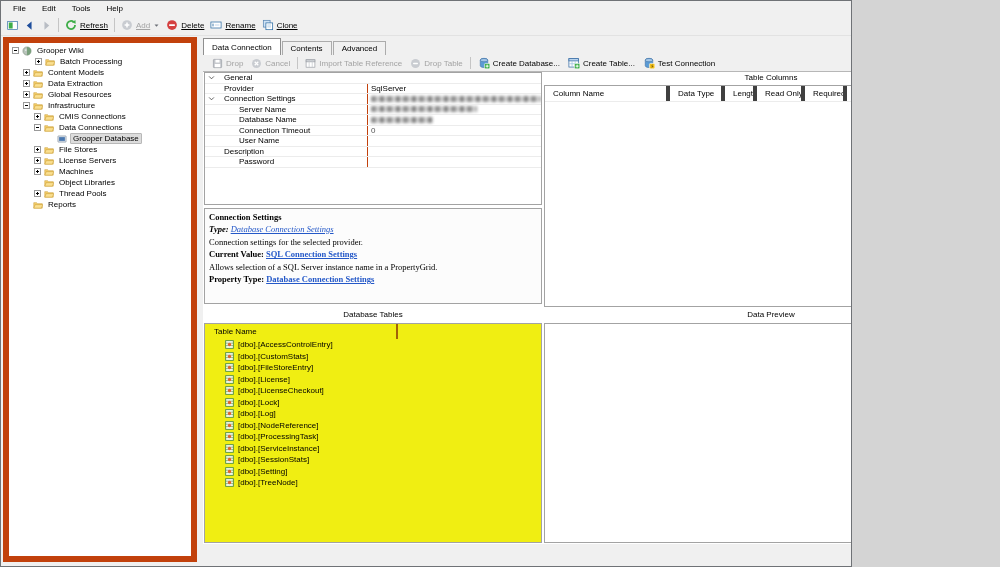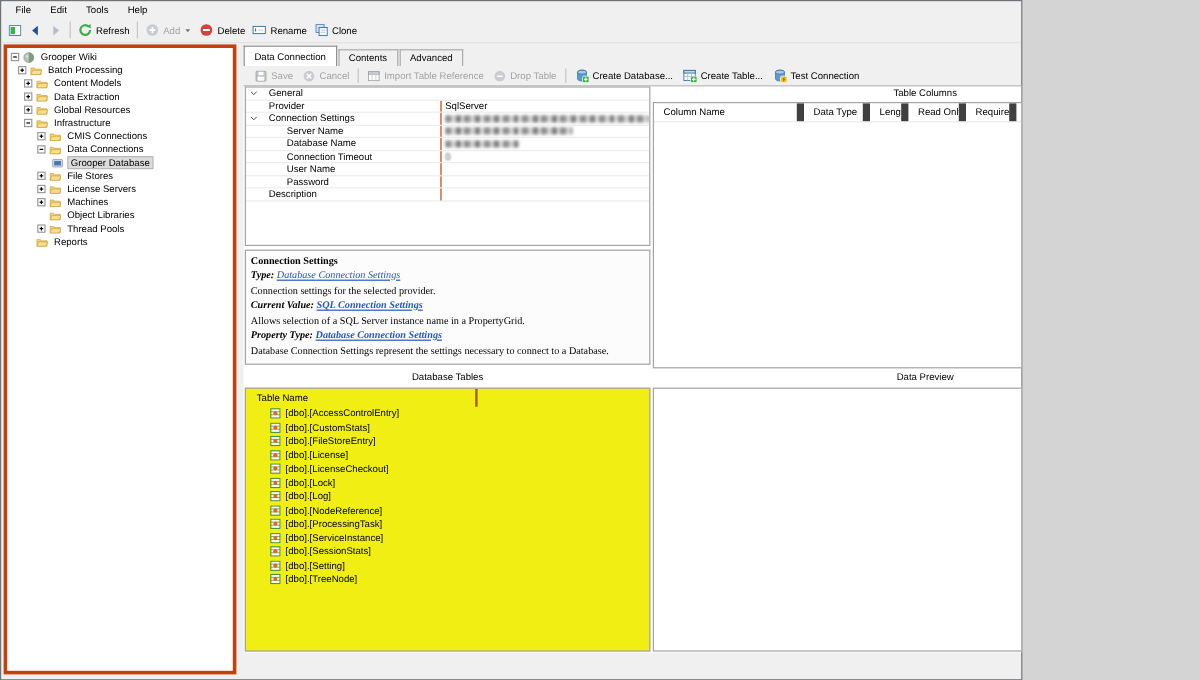--- a/index.html
+++ b/index.html
@@ -6,28 +6,28 @@
   *{box-sizing:border-box;}
   .window{position:relative;width:852px;height:567px;background:#f0f0f0;
     border:1px solid #6f7276;font-family:"Liberation Sans",sans-serif;font-size:8px;
     color:#000;overflow:hidden;}
   
   .menubar{position:absolute;left:0;top:0;right:0;height:14px;display:flex;align-items:center;padding-left:4px;}
   .menu-item{padding:1px 8px;cursor:default;}
   
   .toolbar{position:absolute;left:0;top:14px;right:0;height:21px;display:flex;align-items:center;
     padding-left:3px;border-bottom:1px solid #e2e2e2;}
-  .tb-btn{display:flex;align-items:center;gap:3px;padding:2px 3px;border-radius:2px;}
+  .tb-btn{display:flex;align-items:center;gap:3px;padding:2px 3px;border-radius:2px;text-decoration:underline;}
   .tb-btn.disabled{color:#a3a3a3;}
   .tb-sep{width:1px;height:14px;background:#c5c5c5;margin:0 3px;}
   .icon{display:inline-flex;line-height:0;}
   .icon svg{display:block;}
   
   .tree-panel{position:absolute;left:2px;top:36px;width:194px;height:525px;background:#fff;
-    border:3px solid #c2410c;overflow:hidden;padding-top:2px;}
+    border:6px solid #c2410c;overflow:hidden;padding-top:2px;}
   .tree-row{display:flex;align-items:center;height:11px;gap:3px;white-space:nowrap;}
   .expander{width:7px;height:7px;border:1px solid #9a9a9a;background:#fff;position:relative;flex:0 0 7px;}
   .expander:before,.expander.minus:before{content:"";position:absolute;left:1px;right:1px;top:2px;height:1px;background:#000;}
   .expander.plus:after{content:"";position:absolute;top:1px;bottom:1px;left:2px;width:1px;background:#000;}
   .expander-spacer{width:7px;flex:0 0 7px;}
   .tree-label{padding:0 2px;line-height:9px;}
   .tree-row.selected .tree-label{background:#dcdcdc;border:1px solid #b8b8b8;border-radius:1px;}
   
   .tabstrip{position:absolute;left:202px;top:37px;height:17px;display:flex;align-items:flex-end;}
   .tab{padding:3px 8px 3px 8px;border:1px solid #ababab;border-bottom:none;background:#f0f0f0;margin-right:1px;height:14px;display:flex;align-items:center;}
@@ -50,32 +50,32 @@
   .pg-row.category{font-weight:normal;}
   .pg-row.category .pg-value{border-left:none;}
   .redact{display:inline-block;height:6px;border-radius:1px;filter:blur(1.4px);
     background:repeating-linear-gradient(90deg,#8f8f8f 0 5px,#cfcfcf 5px 9px,#7f7f7f 9px 13px,#d8d8d8 13px 16px);}
   .blur-text{filter:blur(0.7px);color:#555;}
   
   .descpanel{left:1px;top:136px;width:338px;height:96px;background:#fcfcfc;
     font-family:"Liberation Serif",serif;font-size:8.5px;padding:3px 4px;}
   .desc-title{font-weight:bold;margin-bottom:2px;}
   .desc-line{margin:0 0 2.5px 0;line-height:10px;}
-  .run-b{font-weight:bold;font-style:italic;}
+  .run-b{font-weight:bold;}
   .run-i{font-style:italic;}
   .run-link{color:#2458c8;text-decoration:underline;cursor:pointer;}
   
   .dbtables{left:1px;top:251px;width:338px;height:220px;background:#f0ee12;}
   .dbt-header{display:flex;align-items:center;height:15px;padding-left:9px;}
   .dbt-header-cell{width:184px;border-right:2px solid #a16207;height:100%;display:flex;align-items:center;}
   .dbt-row{display:flex;align-items:center;height:11.5px;gap:4px;padding-left:20px;white-space:nowrap;}
   
   .colsgrid{left:341px;top:13px;width:454px;height:222px;}
   .cols-header{display:flex;height:16px;border-bottom:1px solid #ececec;align-items:center;}
-  .cols-cell{height:100%;display:flex;align-items:center;padding-left:8px;border-right:6px solid #404040;overflow:hidden;white-space:nowrap;}
+  .cols-cell{height:100%;display:flex;align-items:center;padding-left:8px;border-right:4px solid #404040;overflow:hidden;white-space:nowrap;}
   
   .preview{left:341px;top:251px;width:454px;height:220px;}
   .bottom-strip{position:absolute;left:202px;top:543px;right:2px;height:18px;background:#f0f0f0;}
 </style>
 </head>
 <body>
 
 <div class="window">
   <div class="menubar" id="menubar">
       <span class="menu-item">File</span>
@@ -166,21 +166,21 @@
       <span class="expander minus"></span>
         <span class="icon">
           <svg width="10" height="10" viewBox="0 0 16 16">
             <circle cx="8" cy="8" r="6.6" fill="#b9c4bb" stroke="#6e8070" stroke-width=".8"></circle>
             <path d="M8 1.4 a6.6 6.6 0 0 1 0 13.2 z" fill="#79a07c"></path>
             <circle cx="6" cy="6.4" r="1.4" fill="#e6ece7"></circle>
           </svg>
         </span>
         <span class="tree-label">Grooper Wiki</span>
       </div>
-      <div class="tree-row" style="padding-left:9px">
+      <div class="tree-row" style="padding-left:26px">
       <span class="expander plus"></span>
         <span class="icon">
           <svg width="10" height="10" viewBox="0 0 16 16">
             <path d="M1.2 13 L1.2 4.2 L5.8 4.2 L7 5.8 L14.8 5.8 L14.8 13 Z" fill="#f5cf6a" stroke="#c69a35" stroke-width=".8"></path>
             <path d="M1.2 13 L3.4 7.4 L15.6 7.4 L13.4 13 Z" fill="#fadf8f" stroke="#c69a35" stroke-width=".8"></path>
           </svg>
         </span>
         <span class="tree-label">Batch Processing</span>
       </div>
       <div class="tree-row" style="padding-left:14px">
@@ -236,21 +236,21 @@
       <div class="tree-row" style="padding-left:25px">
       <span class="expander minus"></span>
         <span class="icon">
           <svg width="10" height="10" viewBox="0 0 16 16">
             <path d="M1.2 13 L1.2 4.2 L5.8 4.2 L7 5.8 L14.8 5.8 L14.8 13 Z" fill="#f5cf6a" stroke="#c69a35" stroke-width=".8"></path>
             <path d="M1.2 13 L3.4 7.4 L15.6 7.4 L13.4 13 Z" fill="#fadf8f" stroke="#c69a35" stroke-width=".8"></path>
           </svg>
         </span>
         <span class="tree-label">Data Connections</span>
       </div>
-      <div class="tree-row selected" style="padding-left:27px">
+      <div class="tree-row selected" style="padding-left:38px">
       <span class="expander-spacer"></span>
         <span class="icon">
           <svg width="10" height="10" viewBox="0 0 16 16">
             <rect x="1.4" y="3" width="13.2" height="10" rx="1" fill="#d6dde6" stroke="#7d8b9a" stroke-width=".9"></rect>
             <rect x="3.4" y="5" width="9.2" height="6" fill="#4a78b0"></rect>
           </svg>
         </span>
         <span class="tree-label">Grooper Database</span>
       </div>
       <div class="tree-row" style="padding-left:25px">
@@ -322,21 +322,21 @@
     </div>
   <div class="actionbar" id="actionbar">
       <span class="ab-btn disabled">
         <span class="icon">
           <svg width="11" height="11" viewBox="0 0 16 16">
             <rect x="2" y="2" width="12" height="12" rx="1" fill="#c3c6cb" stroke="#9b9fa6"></rect>
             <rect x="5" y="2.6" width="6" height="4" fill="#fff"></rect>
             <rect x="4" y="8.6" width="8" height="4.8" fill="#fff"></rect>
           </svg>
         </span>
-        <span>Save</span>
+        <span>Drop</span>
       </span>
       <span class="ab-btn disabled">
         <span class="icon">
           <svg width="11" height="11" viewBox="0 0 16 16">
             <circle cx="8" cy="8" r="6.5" fill="#c9ccd1"></circle>
             <path d="M5.4 5.4l5.2 5.2M10.6 5.4l-5.2 5.2" stroke="#fff" stroke-width="1.8"></path>
           </svg>
         </span>
         <span>Cancel</span>
       </span>
@@ -451,39 +451,38 @@
             <span class="blur-text">0</span>
           </span>
         </div>
         <div class="pg-row">
     <span class="pg-gutter"></span>
     <span class="pg-label" style="padding-left:21px">User Name</span>
     <span class="pg-value"></span>
         </div>
         <div class="pg-row">
     <span class="pg-gutter"></span>
+    <span class="pg-label" style="padding-left:6px">Description</span>
+    <span class="pg-value"></span>
+        </div>
+        <div class="pg-row">
+    <span class="pg-gutter"></span>
     <span class="pg-label" style="padding-left:21px">Password</span>
-    <span class="pg-value"></span>
-        </div>
-        <div class="pg-row">
-    <span class="pg-gutter"></span>
-    <span class="pg-label" style="padding-left:6px">Description</span>
     <span class="pg-value"></span>
         </div>
       </div>
 
     <div class="panel-box descpanel">
       <div class="desc-title">Connection Settings</div>
       <div id="desclines">
           <div class="desc-line"><span class="run-b run-i">Type: </span><span class="run-i run-link">Database Connection Settings</span></div>
           <div class="desc-line"><span class="">Connection settings for the selected provider.</span></div>
           <div class="desc-line"><span class="run-b">Current Value: </span><span class="run-b run-link">SQL Connection Settings</span></div>
           <div class="desc-line"><span class="">Allows selection of a SQL Server instance name in a PropertyGrid.</span></div>
           <div class="desc-line"><span class="run-b">Property Type: </span><span class="run-b run-link">Database Connection Settings</span></div>
-          <div class="desc-line"><span class="">Database Connection Settings represent the settings necessary to connect to a Database.</span></div>
         </div>
     </div>
 
     <div class="caption" style="left:1px;top:238px;width:338px;">Database Tables</div>
     <div class="panel-box dbtables" id="dbtables">
         <div class="dbt-header">
      <span class="dbt-header-cell">Table Name</span>
         </div>
         <div class="dbt-row">
           <span class="icon">

